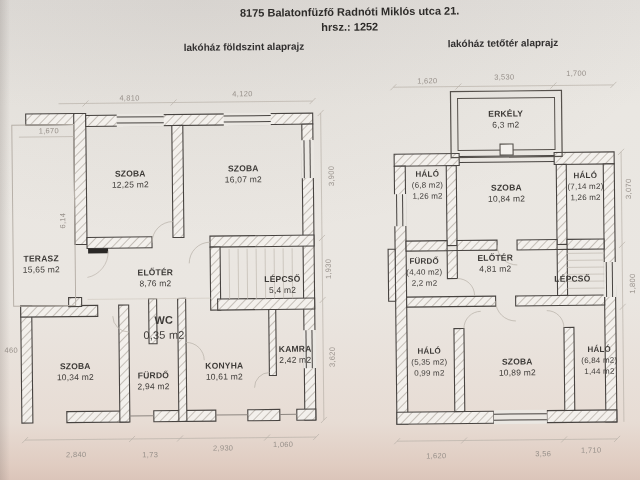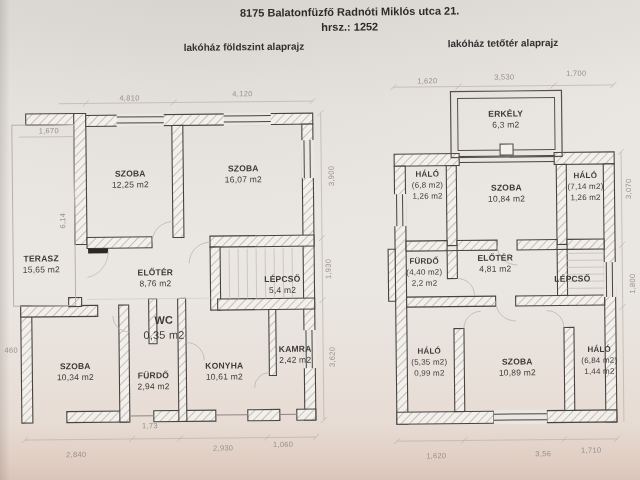--- a/index.html
+++ b/index.html
@@ -249,21 +249,21 @@
 
     <div class="dim" style="left:131px;top:96px">4,810</div>
     <div class="dim" style="left:244px;top:93px">4,120</div>
     <div class="dim" style="left:50px;top:128px">1,670</div>
     <div class="dim v" style="left:63px;top:218px">6,14</div>
     <div class="dim" style="left:10px;top:347px">460</div>
     <div class="dim v" style="left:332px;top:176px">3,900</div>
     <div class="dim v" style="left:328px;top:269px">1,930</div>
     <div class="dim v" style="left:331px;top:357px">3,620</div>
     <div class="dim" style="left:74px;top:452px">2,840</div>
-    <div class="dim" style="left:148px;top:424px">1,73</div>
+    <div class="dim" style="left:148px;top:453px">1,73</div>
     <div class="dim" style="left:221px;top:447px">2,930</div>
     <div class="dim" style="left:281px;top:444px">1,060</div>
 
     <div class="lbl" style="left:507px;top:122px">
       <span class="rname" style="display:block">ERKÉLY</span>
       <span style="display:block">6,3 m2</span>
     </div>
     <div class="lbl" style="left:428px;top:187px;font-size:8px">
       <span class="rname" style="display:block">HÁLÓ</span>
       <span style="display:block">(6,8 m2)</span>

